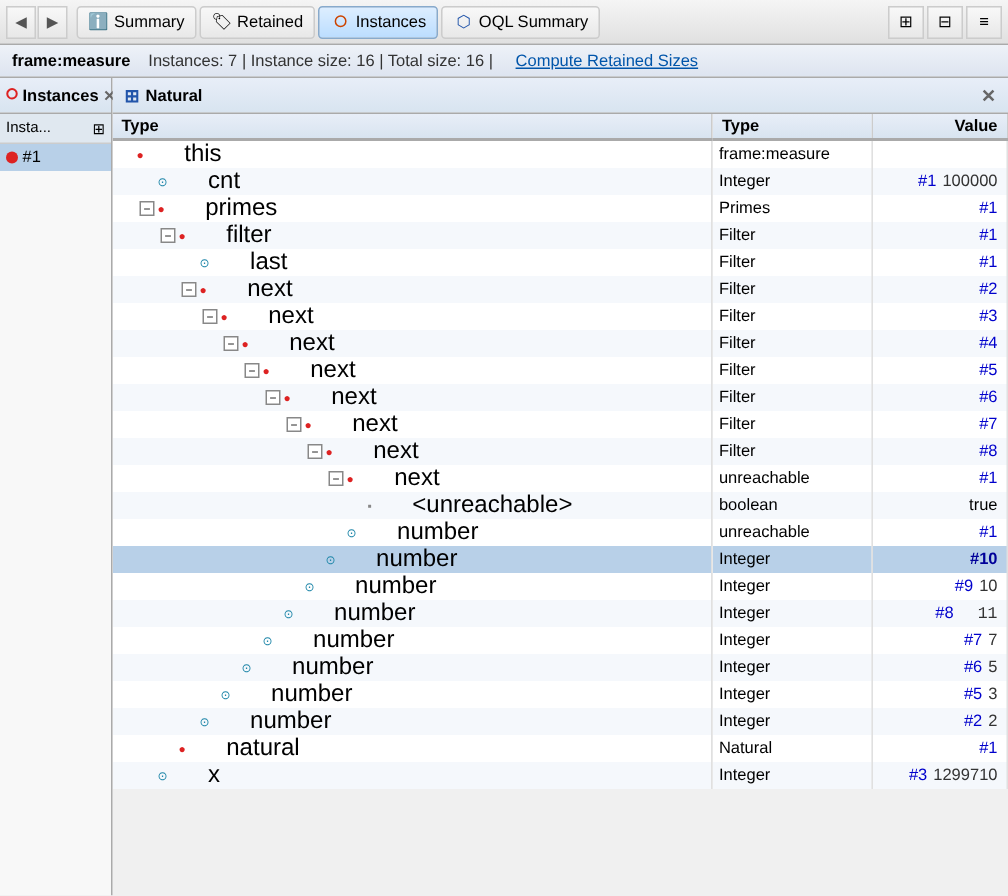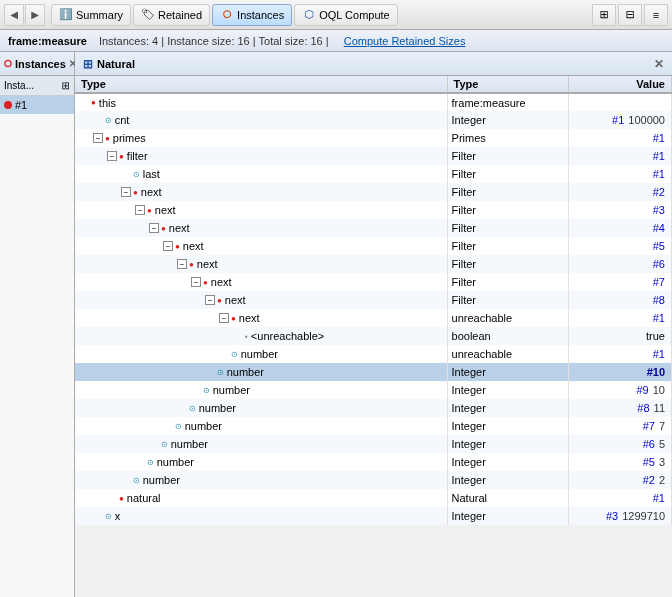--- a/index.html
+++ b/index.html
@@ -105,21 +105,21 @@
       padding: 0 4px; font-size: 11px; border-right: 1px solid #e0e0e0;
       white-space: nowrap; overflow: hidden;
     }
     .field-cell { display: flex; align-items: center; }
     .expand-btn {
       width: 10px; height: 10px; border: 1px solid #888;
       background: white; display: inline-flex; align-items: center;
       justify-content: center; font-size: 8px; flex-shrink: 0;
       cursor: pointer; margin-right: 2px;
     }
-    .field-name { font-size: 11px; }
+    .field-name { font-size: 16px; margin-left: 24px; }
     .value-cell { text-align: right; padding-right: 6px; }
   </style>
 </head>
 <body>
 
 <div class="toolbar">
   <div class="nav-arrows">
     <div class="nav-arrow">◀</div>
     <div class="nav-arrow">▶</div>
   </div>
@@ -130,33 +130,33 @@
   <div class="toolbar-btn">
     <span class="toolbar-btn-icon">🏷</span>
     <span>Retained</span>
   </div>
   <div class="toolbar-btn active">
     <span class="toolbar-btn-icon" style="color:#cc4400;">⭘</span>
     <span>Instances</span>
   </div>
   <div class="toolbar-btn">
     <span class="toolbar-btn-icon" style="color:#2255aa;">⬡</span>
-    <span>OQL Compute</span>
+    <span>OQL Summary</span>
   </div>
   <div class="toolbar-right">
     <div class="icon-btn">⊞</div>
     <div class="icon-btn">⊟</div>
     <div class="icon-btn">≡</div>
   </div>
 </div>
 
 <div class="frame-bar">
   <span class="frame-title">frame:measure</span>
   <span class="frame-info">
-    <span>Instances: 4</span>
+    <span>Instances: 7</span>
     <span> | </span>
     <span>Instance size: 16</span>
     <span> | </span>
     <span>Total size: 16</span>
     <span> | </span>
     <span class="frame-link">Compute Retained Sizes</span>
   </span>
 </div>
 
 <div class="main-container">
@@ -400,21 +400,21 @@
             <tr>
               <td>
                 <div class="field-cell">
                   <span style="display: inline-block; width: 98px; flex-shrink: 0;"></span>
                   <span style="display: inline-block; width: 12px; flex-shrink: 0;"></span>
                   <span style="margin-right: 3px; font-size: 8px; flex-shrink: 0; color: rgb(34, 136, 170);">⊙</span>
                   <span class="field-name">number</span>
                 </div>
               </td>
               <td>Integer</td>
-              <td class="value-cell"><span style="color: rgb(0, 0, 204);">#8</span><span style="color: rgb(51, 51, 51); margin-left: 4px;">11</span></td>
+              <td class="value-cell"><span style="color: rgb(0, 0, 204);">#8</span><span style="color: rgb(51, 51, 51); margin-left: 16px; font-family: Liberation Mono, monospace;">11</span></td>
             </tr>
             <tr>
               <td>
                 <div class="field-cell">
                   <span style="display: inline-block; width: 84px; flex-shrink: 0;"></span>
                   <span style="display: inline-block; width: 12px; flex-shrink: 0;"></span>
                   <span style="margin-right: 3px; font-size: 8px; flex-shrink: 0; color: rgb(34, 136, 170);">⊙</span>
                   <span class="field-name">number</span>
                 </div>
               </td>

